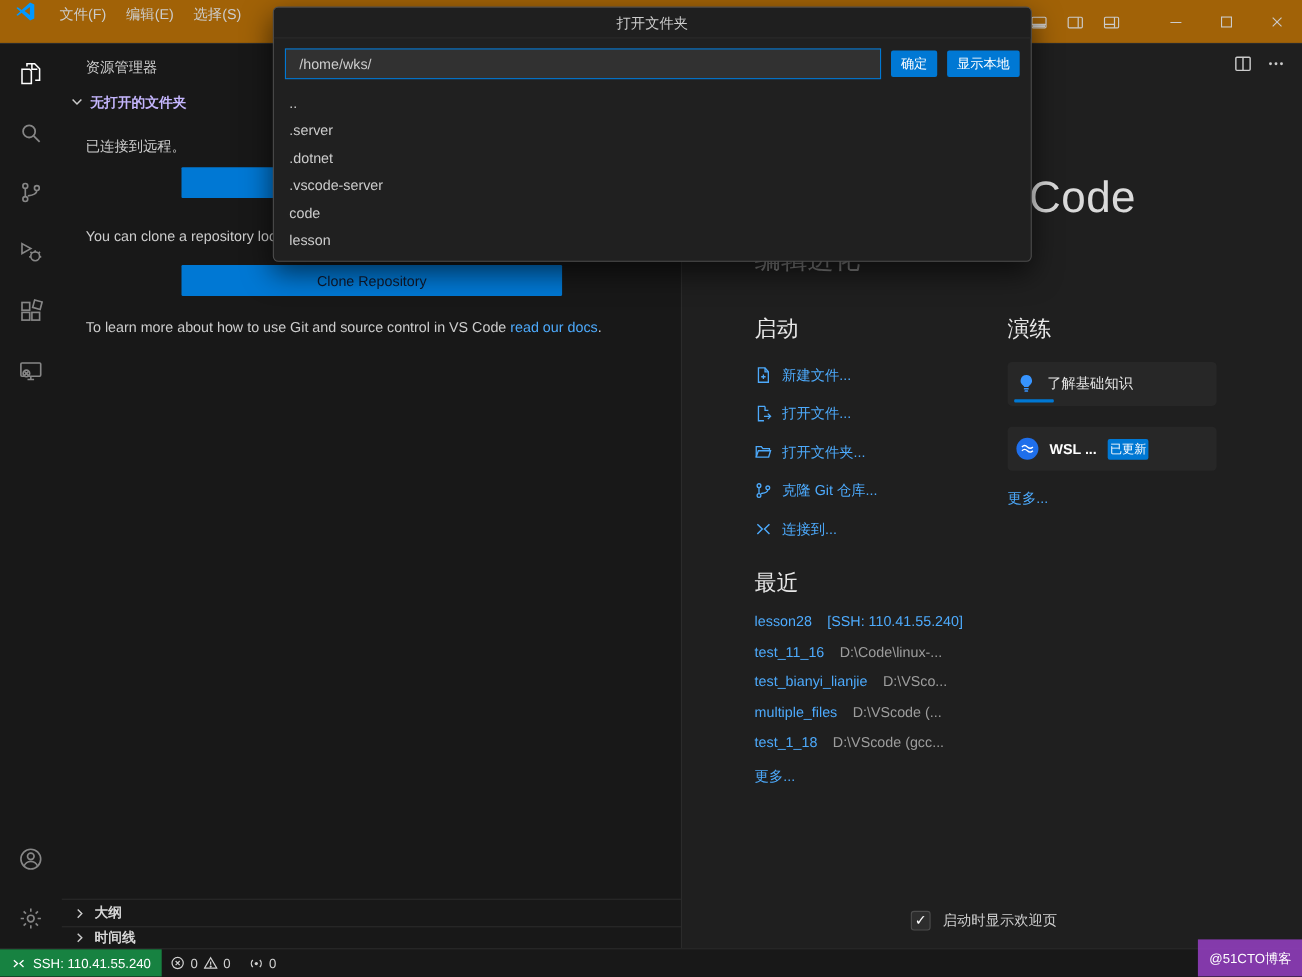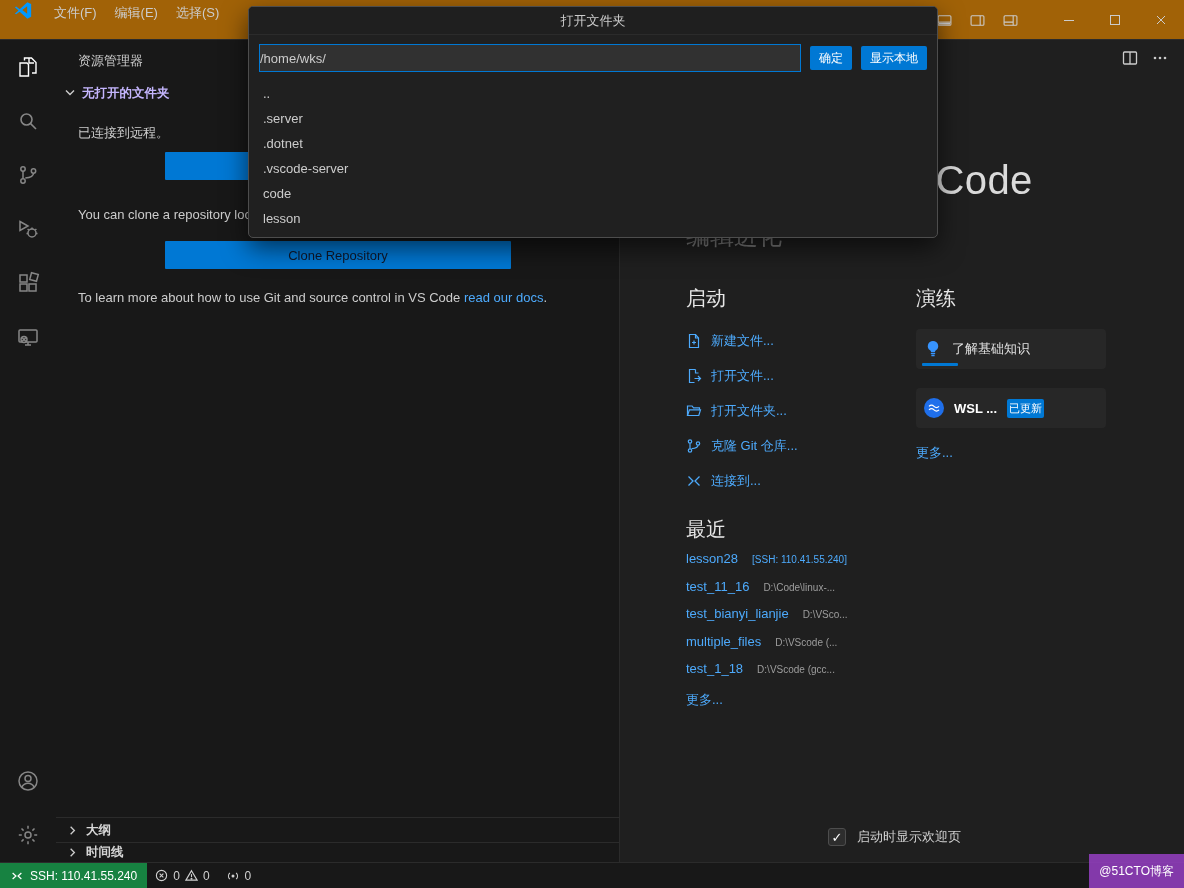--- a/index.html
+++ b/index.html
@@ -40,23 +40,23 @@
   
   .editor{position:absolute;left:620px;top:40px;bottom:26px;right:0;background:#1f1f1f;z-index:2}
   .ed-actions{position:absolute;top:10px;right:16px;display:flex;gap:14px;align-items:center;color:#cccccc}
   .w-title{position:absolute;left:66px;top:118px;font-size:40px;font-weight:300;color:#dadada;letter-spacing:.4px;white-space:nowrap}
   .w-sub{position:absolute;left:66px;top:180px;font-size:24px;color:#7d7d7d;white-space:nowrap}
   .w-h2{font-size:20px;font-weight:500;color:#e7e7e7}
   .col-start{position:absolute;left:66px;top:245px;width:240px}
   .start-list{margin-top:18px}
   .start-item{display:flex;align-items:center;gap:9px;height:21px;margin-bottom:14px;color:#4daafc;cursor:pointer;white-space:nowrap}
   .col-recent{position:absolute;left:66px;top:476px;width:300px}
-  .recent-list{margin-top:8px}
+  .recent-list{margin-top:14px}
   .recent-item{display:flex;align-items:baseline;gap:14px;height:27.5px;white-space:nowrap}
-  .recent-path{color:#9d9d9d;font-size:10px}
+  .recent-path{color:#9d9d9d;font-size:13px}
   .recent-path.blue{color:#4daafc}
   .recent-more{display:block;margin-top:2px}
   .col-walk{position:absolute;left:296px;top:245px;width:200px}
   .walk-card{position:relative;margin-top:17px;width:190px;height:40px;background:#272727;border-radius:4px;display:flex;align-items:center;gap:10px;padding:0 8px;cursor:pointer}
   .walk-card.second{margin-top:19px}
   .walk-label{color:#e2e2e2;font-size:13px;white-space:nowrap}
   .walk-label.bold{font-weight:700;color:#fff}
   .walk-progress{position:absolute;left:6px;bottom:3px;width:36px;height:3px;background:#0078d4;border-radius:1px}
   .badge{background:#0078d4;color:#fff;font-size:11px;padding:2px 2px;border-radius:2px;white-space:nowrap}
   .wsl-icon{width:20px;height:20px;border-radius:50%;background:#1f6feb;display:flex;align-items:center;justify-content:center;flex:none}
@@ -69,21 +69,21 @@
   
   .statusbar{position:absolute;left:0;right:0;bottom:0;height:26px;background:#181818;border-top:1px solid #2b2b2b;display:flex;align-items:stretch;font-size:12px;z-index:6}
   .sb-remote-ind{display:flex;align-items:center;gap:6px;padding:4px 10px;background:#178241;color:#fff;cursor:pointer}
   .sb-item{display:flex;align-items:center;gap:5px;padding:0 8px;color:#d0d0d0;cursor:pointer}
   .watermark{position:absolute;right:0;bottom:0;height:34px;padding:0 10px;display:flex;align-items:center;background:rgba(150,64,196,.85);color:#ffffff;font-size:12px;z-index:8}
 
   
   .dialog{position:absolute;left:248px;top:6px;width:690px;background:#202020;border:1px solid #4d4d4d;border-radius:5px;box-shadow:0 10px 26px rgba(0,0,0,.6);z-index:60;overflow:hidden}
   .dlg-header{height:28px;display:flex;align-items:center;justify-content:center;background:#1f1f1f;border-bottom:1px solid #2b2b2b;color:#cccccc;font-size:13px;cursor:move}
   .dlg-inputrow{display:flex;align-items:center;padding:9px 10px 7px}
-  .dlg-input{flex:1;height:28px;background:#313131;border:1px solid #0078d4;color:#cccccc;font-size:13px;padding:0 0;outline:none;font-family:inherit}
+  .dlg-input{flex:1;height:28px;background:#313131;border:1px solid #0078d4;color:#cccccc;font-size:13px;padding:0 12px;outline:none;font-family:inherit}
   .dlg-btn{height:24px;margin-left:9px;padding:0 9px;background:#0078d4;border:none;border-radius:2px;color:#fff;font-size:12px;font-family:inherit;cursor:pointer;white-space:nowrap}
   .dlg-list{padding:2px 0 6px}
   .dlg-item{height:25px;display:flex;align-items:center;padding:0 14px;color:#cccccc;cursor:pointer}
 </style>
 </head>
 <body>
 
 <div id="app">
 
   <div class="titlebar">

